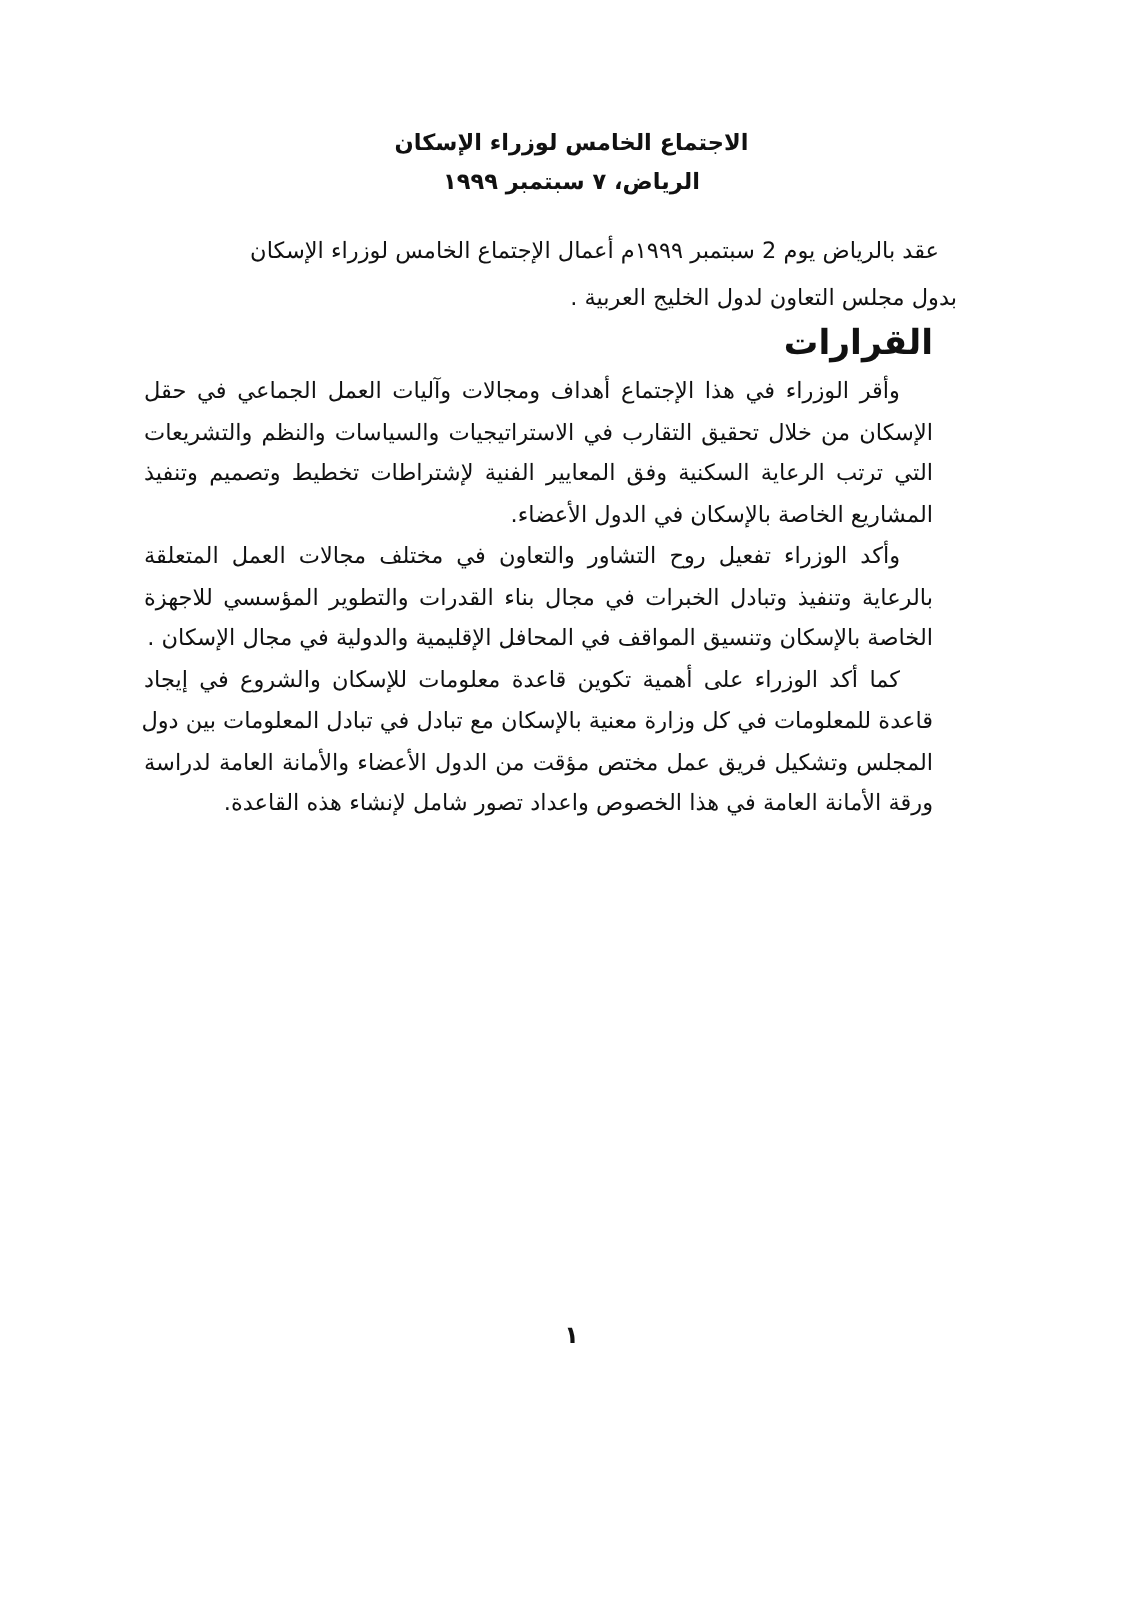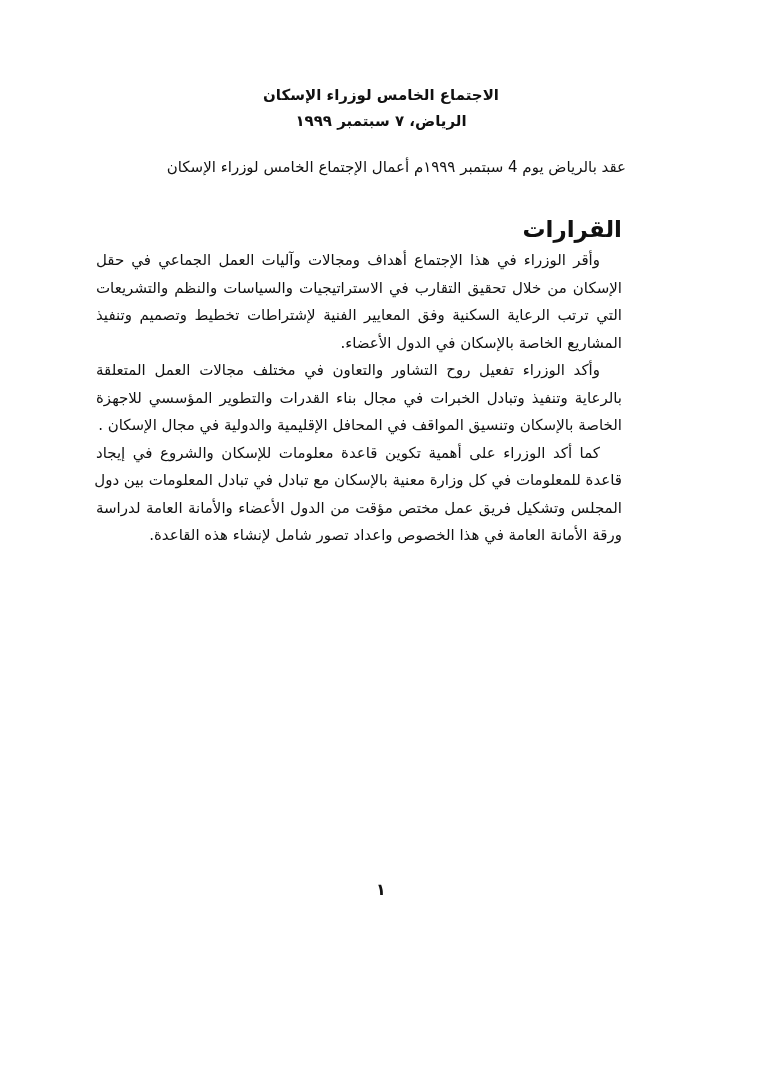--- a/index.html
+++ b/index.html
@@ -90,21 +90,22 @@
 <body>
 
 <div class="page">
 
   <div class="title-block">
     <div class="title-line">الاجتماع الخامس لوزراء الإسكان</div>
     <div class="title-line">الرياض، ٧ سبتمبر ١٩٩٩</div>
   </div>
 
   <div class="intro">
-    <div class="line first">عقد بالرياض يوم 4 سبتمبر ١٩٩٩م أعمال الإجتماع الخامس لوزراء الإسكان</div>
+    <div class="line first">عقد بالرياض يوم 2 سبتمبر ١٩٩٩م أعمال الإجتماع الخامس لوزراء الإسكان</div>
+    <div class="line">بدول مجلس التعاون لدول الخليج العربية .</div>
   </div>
 
   <div class="section-heading">القرارات</div>
 
   <div class="body-text">
     <div>
       <div class="line indent">وأقر الوزراء في هذا الإجتماع أهداف ومجالات وآليات العمل الجماعي في حقل</div>
       <div class="line">الإسكان من خلال تحقيق التقارب في الاستراتيجيات والسياسات والنظم والتشريعات</div>
       <div class="line">التي ترتب الرعاية السكنية وفق المعايير الفنية لإشتراطات تخطيط وتصميم وتنفيذ</div>
       <div class="line last">المشاريع الخاصة بالإسكان في الدول الأعضاء.</div>

